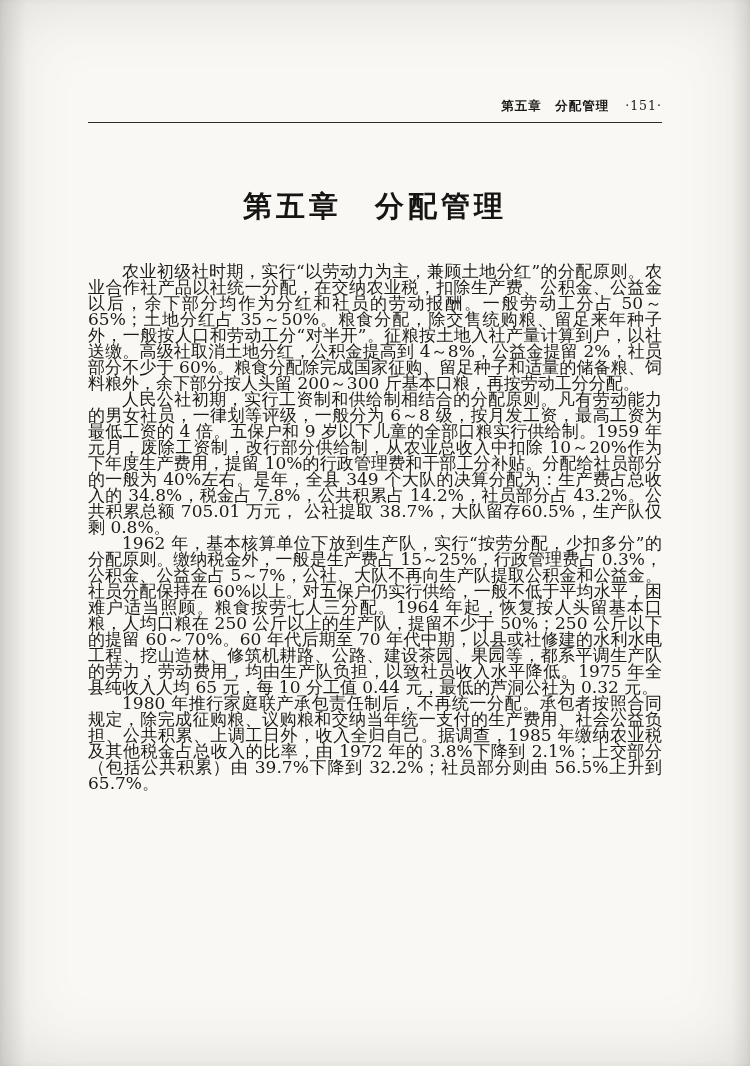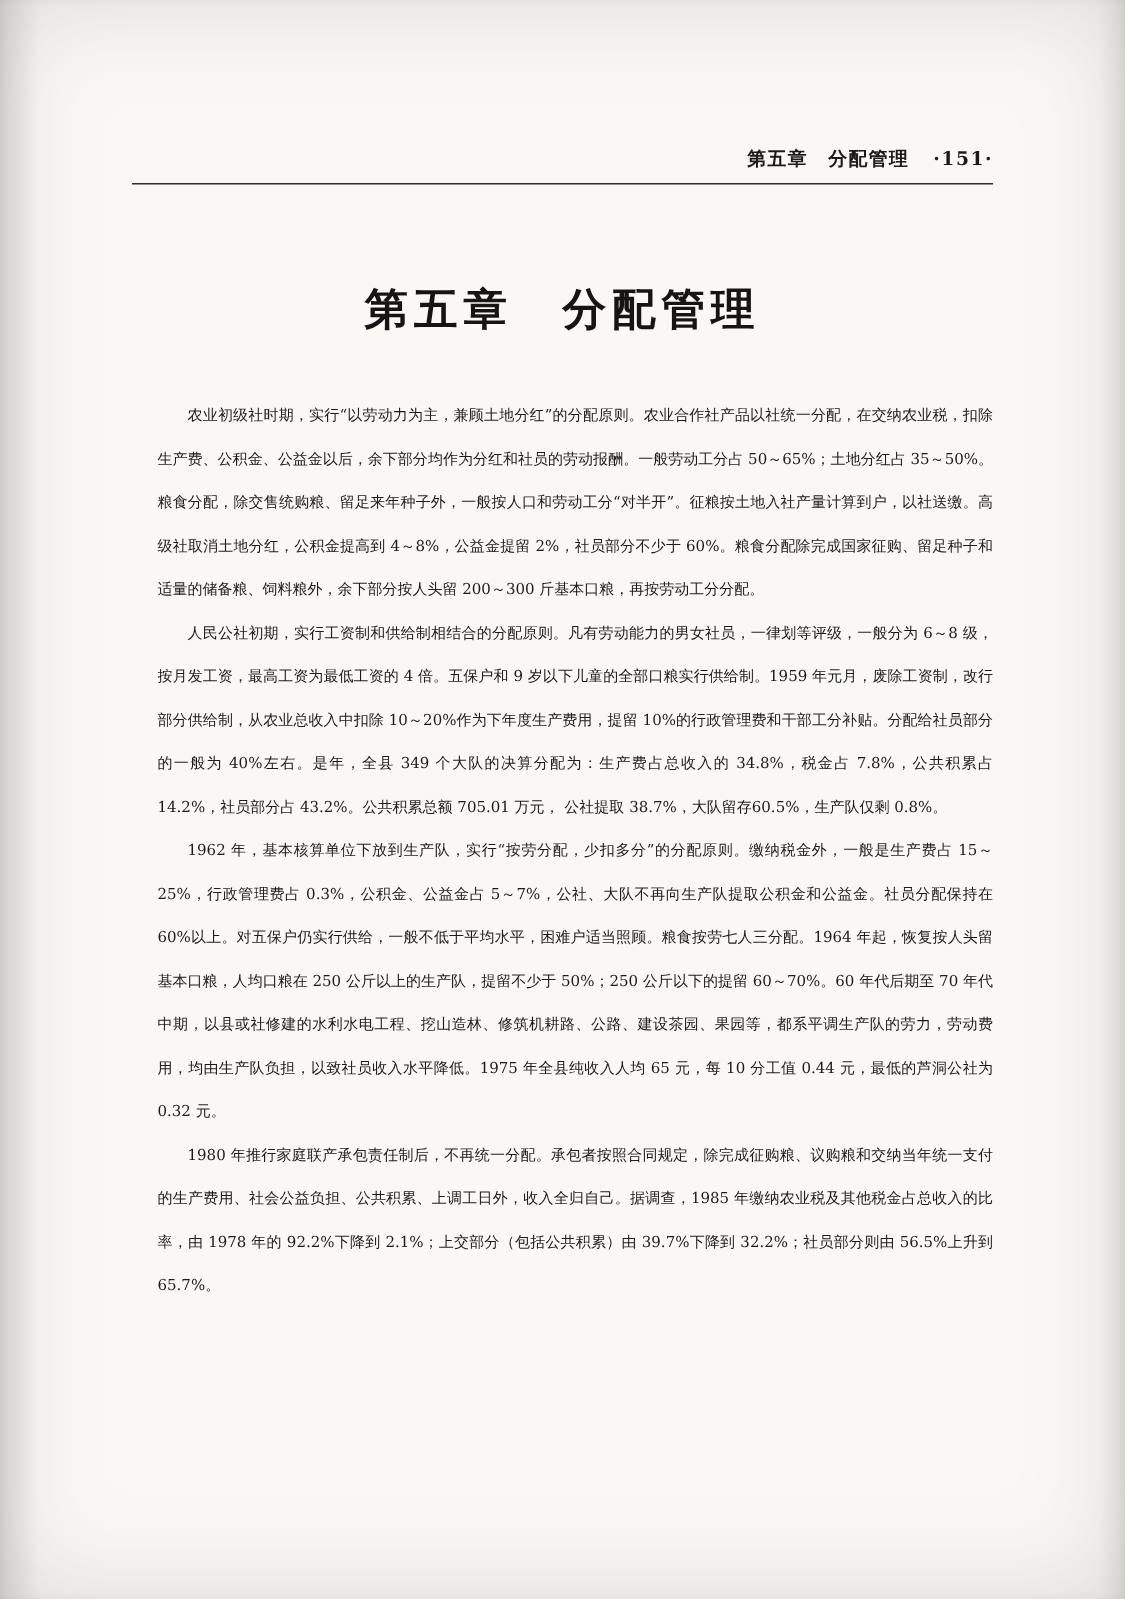--- a/index.html
+++ b/index.html
@@ -43,21 +43,21 @@
     gap: 16px;
     font-family: "DejaVu Sans", "Liberation Sans", sans-serif;
     font-weight: bold;
     font-size: 12.5px;
     letter-spacing: 1px;
     padding-bottom: 7px;
     border-bottom: 1.5px solid #2e2c29;
   }
   .running-header .page-num {
     font-family: "DejaVu Serif", "Liberation Serif", serif;
-    font-weight: bold;
+    font-weight: normal;
   }
   .chapter-title {
     text-align: center;
     font-family: "DejaVu Sans", "Liberation Sans", sans-serif;
     font-weight: bold;
     font-size: 29px;
     letter-spacing: 4px;
     margin: 64px 0 0 0;
     color: #161513;
   }
@@ -65,25 +65,24 @@
     text-align: center;
     font-family: "DejaVu Sans", "Liberation Sans", sans-serif;
     font-weight: bold;
     font-size: 20px;
     letter-spacing: 2px;
     margin: 84px 0 0 0;
     color: #161513;
   }
   .body-text {
     margin-top: 36px;
-    font-size: 10px;
-    line-height: 29px;
+    font-size: 17px;
+    line-height: 16px;
     text-align: justify;
     text-justify: inter-ideograph;
-    margin-left: 17px;
   }
   .body-text p {
     margin: 0;
     text-indent: 2em;
   }
 </style>
 </head>
 <body>
 
 <div class="scan-page">
@@ -93,16 +92,16 @@
     <span class="page-num">·151·</span>
   </div>
 
   <h1 class="chapter-title">第五章　分配管理</h1>
 
 
   <div class="body-text">
     <p>农业初级社时期，实行“以劳动力为主，兼顾土地分红”的分配原则。农业合作社产品以社统一分配，在交纳农业税，扣除生产费、公积金、公益金以后，余下部分均作为分红和社员的劳动报酬。一般劳动工分占 50～65%；土地分红占 35～50%。粮食分配，除交售统购粮、留足来年种子外，一般按人口和劳动工分“对半开”。征粮按土地入社产量计算到户，以社送缴。高级社取消土地分红，公积金提高到 4～8%，公益金提留 2%，社员部分不少于 60%。粮食分配除完成国家征购、留足种子和适量的储备粮、饲料粮外，余下部分按人头留 200～300 斤基本口粮，再按劳动工分分配。</p>
     <p>人民公社初期，实行工资制和供给制相结合的分配原则。凡有劳动能力的男女社员，一律划等评级，一般分为 6～8 级，按月发工资，最高工资为最低工资的 4 倍。五保户和 9 岁以下儿童的全部口粮实行供给制。1959 年元月，废除工资制，改行部分供给制，从农业总收入中扣除 10～20%作为下年度生产费用，提留 10%的行政管理费和干部工分补贴。分配给社员部分的一般为 40%左右。是年，全县 349 个大队的决算分配为：生产费占总收入的 34.8%，税金占 7.8%，公共积累占 14.2%，社员部分占 43.2%。公共积累总额 705.01 万元， 公社提取 38.7%，大队留存60.5%，生产队仅剩 0.8%。</p>
     <p>1962 年，基本核算单位下放到生产队，实行“按劳分配，少扣多分”的分配原则。缴纳税金外，一般是生产费占 15～25%，行政管理费占 0.3%，公积金、公益金占 5～7%，公社、大队不再向生产队提取公积金和公益金。社员分配保持在 60%以上。对五保户仍实行供给，一般不低于平均水平，困难户适当照顾。粮食按劳七人三分配。1964 年起，恢复按人头留基本口粮，人均口粮在 250 公斤以上的生产队，提留不少于 50%；250 公斤以下的提留 60～70%。60 年代后期至 70 年代中期，以县或社修建的水利水电工程、挖山造林、修筑机耕路、公路、建设茶园、果园等，都系平调生产队的劳力，劳动费用，均由生产队负担，以致社员收入水平降低。1975 年全县纯收入人均 65 元，每 10 分工值 0.44 元，最低的芦洞公社为 0.32 元。</p>
-    <p>1980 年推行家庭联产承包责任制后，不再统一分配。承包者按照合同规定，除完成征购粮、议购粮和交纳当年统一支付的生产费用、社会公益负担、公共积累、上调工日外，收入全归自己。据调查，1985 年缴纳农业税及其他税金占总收入的比率，由 1978 年的 92.2%下降到 2.1%；上交部分（包括公共积累）由 39.7%下降到 32.2%；社员部分则由 56.5%上升到65.7%。</p>
+    <p>1980 年推行家庭联产承包责任制后，不再统一分配。承包者按照合同规定，除完成征购粮、议购粮和交纳当年统一支付的生产费用、社会公益负担、公共积累、上调工日外，收入全归自己。据调查，1985 年缴纳农业税及其他税金占总收入的比率，由 1972 年的 3.8%下降到 2.1%；上交部分（包括公共积累）由 39.7%下降到 32.2%；社员部分则由 56.5%上升到65.7%。</p>
   </div>
 
 </div>
 
 </body></html>

